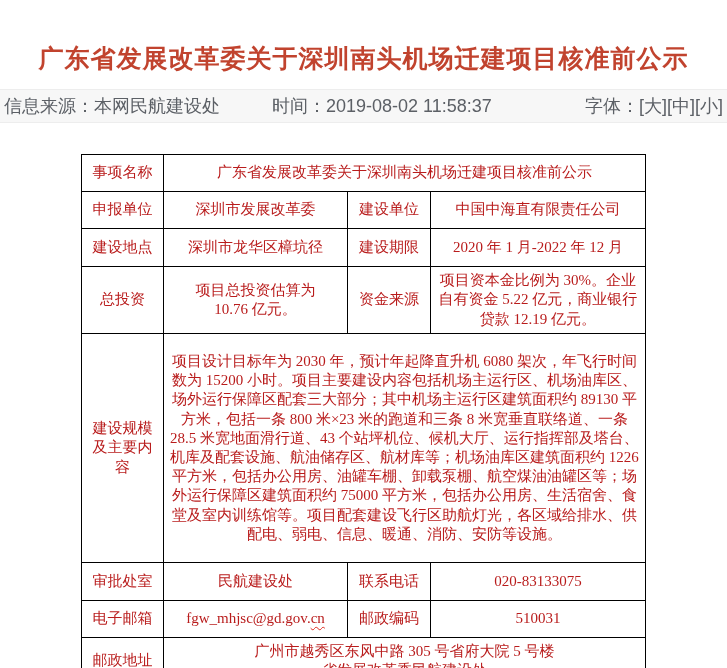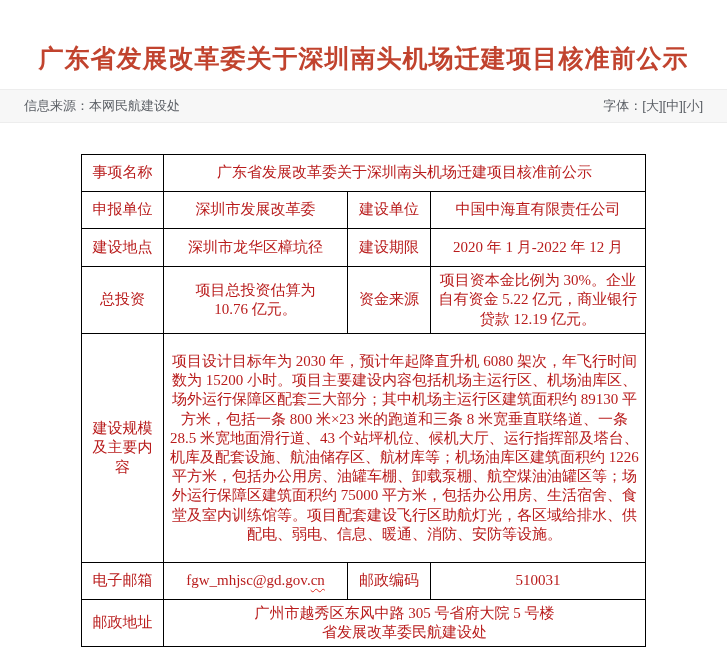--- a/index.html
+++ b/index.html
@@ -22,22 +22,22 @@
     font-family: "Liberation Sans", "DejaVu Sans", sans-serif;
   }
 
   
   .infobar {
     width: 100%; height: 34px;
     background: #f7f7f7;
     border-top: 1px solid #ededed;
     border-bottom: 1px solid #ededed;
     display: flex; align-items: center;
-    font-size: 13px; color: #5c6066;
-    padding: 0 24px;
+    font-size: 18px; color: #5c6066;
+    padding: 0 4px;
   }
   .infobar .time { margin-left: 52px; }
   .infobar .fontctl { margin-left: auto; display: flex; align-items: center; gap: 0; }
   .fontctl .opt { cursor: pointer; color: #5c6066; }
 
   
   table.notice {
     border-collapse: collapse;
     table-layout: fixed;
     width: 564px;
@@ -71,20 +71,21 @@
 </style>
 </head>
 <body>
 
 <div class="page">
 
   <div class="title">广东省发展改革委关于深圳南头机场迁建项目核准前公示</div>
 
   <div class="infobar">
     <span class="source">信息来源：本网民航建设处</span>
+    <span class="time">时间：2019-08-02 11:58:37</span>
     <span class="fontctl">
       <span>字体：</span>
       <span class="opt">[大]</span>
       <span class="opt">[中]</span>
       <span class="opt">[小]</span>
     </span>
   </div>
 
   <table class="notice">
     <colgroup>
@@ -116,20 +117,26 @@
           <span class="block">项目总投资估算为</span>
           <span class="block">10.76 亿元。</span>
         </td>
         <td>资金来源</td>
         <td class="justify">项目资本金比例为 30%。企业自有资金 5.22 亿元，商业银行贷款 12.19 亿元。</td>
       </tr>
       <tr class="r5">
         <td>建设规模及主要内容</td>
         <td colspan="3" class="justify">项目设计目标年为 2030 年，预计年起降直升机 6080 架次，年飞行时间数为 15200 小时。项目主要建设内容包括机场主运行区、机场油库区、场外运行保障区配套三大部分；其中机场主运行区建筑面积约 89130 平方米，包括一条 800 米×23 米的跑道和三条 8 米宽垂直联络道、一条 28.5 米宽地面滑行道、43 个站坪机位、候机大厅、运行指挥部及塔台、机库及配套设施、航油储存区、航材库等；机场油库区建筑面积约 1226 平方米，包括办公用房、油罐车棚、卸载泵棚、航空煤油油罐区等；场外运行保障区建筑面积约 75000 平方米，包括办公用房、生活宿舍、食堂及室内训练馆等。项目配套建设飞行区助航灯光，各区域给排水、供配电、弱电、信息、暖通、消防、安防等设施。</td>
       </tr>
+      <tr class="r6">
+        <td>审批处室</td>
+        <td>民航建设处</td>
+        <td>联系电话</td>
+        <td>020-83133075</td>
+      </tr>
       <tr class="r7">
         <td>电子邮箱</td>
         <td>
           <span>fgw_mhjsc@gd.gov.</span><span class="squiggle">cn</span>
         </td>
         <td>邮政编码</td>
         <td>510031</td>
       </tr>
       <tr class="r8">
         <td>邮政地址</td>

